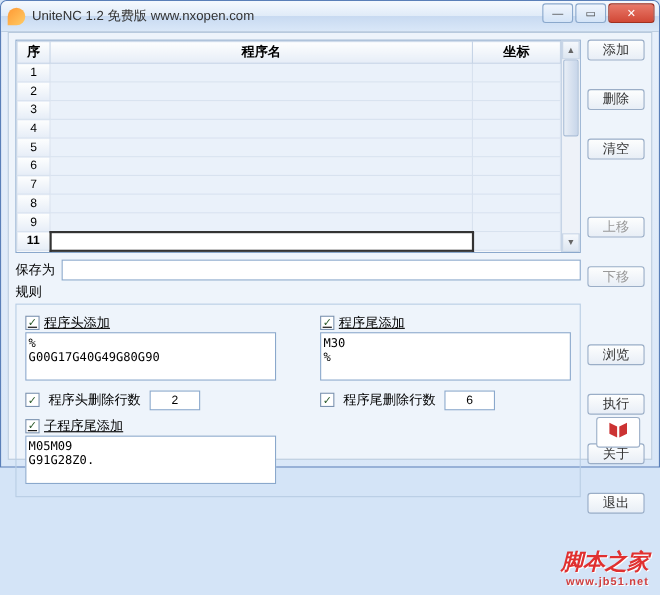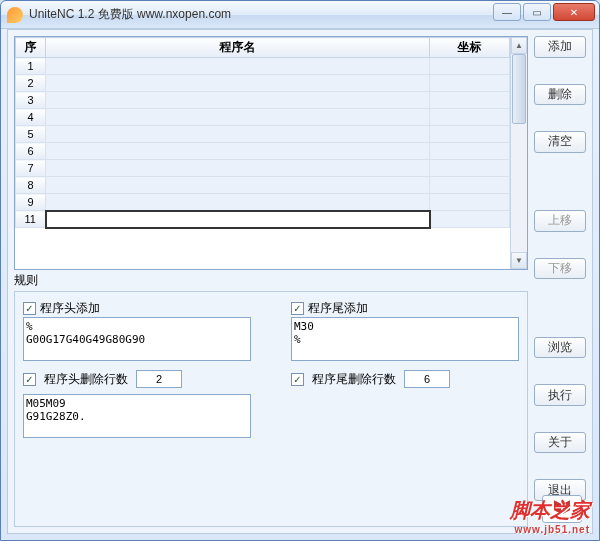--- a/index.html
+++ b/index.html
@@ -7,21 +7,21 @@
   font-family: "Microsoft YaHei", "SimSun", Arial, sans-serif;
   font-size: 12px;
   background: #d4e4f7;
   width: 600px;
   height: 541px;
   overflow: hidden;
   position: relative;
 }
 .window {
   width: 600px;
-  height: 541px;
+  height: 425px;
   background: linear-gradient(to bottom, #e8f0fb 0%, #d9e7f8 100%);
   border: 1px solid #5a7fb8;
   border-radius: 6px 6px 0 0;
   position: relative;
 }
 .titlebar {
   height: 28px;
   background: linear-gradient(to bottom, #f5f9fe 0%, #e0ebf8 50%, #c8daf1 51%, #d9e7f8 100%);
   border-radius: 6px 6px 0 0;
   display: flex;
@@ -92,21 +92,21 @@
   height: 17px;
   background: #eaf1fa;
 }
 td.rowhead {
   background: linear-gradient(to bottom, #fdfefe, #e6edf7);
   text-align: center; font-size: 11px; width: 30px;
 }
 tr.selected td.cell-name {
   border: 2px solid #333; background: #fff;
 }
-tr.selected td.rowhead { font-weight: normal; }
+tr.selected td.rowhead { font-weight: bold; }
 .vscroll {
   width: 17px; background: #e9eef5;
   border-left: 1px solid #c6d4e6;
   display: flex; flex-direction: column;
 }
 .sc-btn {
   height: 17px; background: linear-gradient(to bottom,#f5f8fc,#dde6f1);
   border: 1px solid #c6d4e6; font-size: 8px;
   display: flex; align-items: center; justify-content: center; color: #666;
 }
@@ -125,21 +125,21 @@
 }
 .rules-label { margin-top: 2px; }
 .rules-box {
   border: 1px solid #b8cde4; margin-top: 2px; padding: 8px;
   flex: 1;
 }
 .rules-grid {
   display: grid; grid-template-columns: 1fr 1fr;
   column-gap: 40px; row-gap: 6px;
 }
-.chk-row { display: flex; align-items: center; gap: 4px; }
+.chk-row { display: flex; align-items: center; gap: 4px; text-decoration: underline; }
 .chk {
   width: 13px; height: 13px; border: 1px solid #7a92b0;
   background: #fff; display: flex; align-items: center; justify-content: center;
   font-size: 10px; color: #2a5a2a;
 }
 .chk::after { content: "✓"; }
 textarea.rule-ta {
   width: 100%; height: 44px; resize: none;
   border: 1px solid #8aa8cc; background: #fff;
   font-family: Consolas, monospace; font-size: 11px;
@@ -259,20 +259,24 @@
           </div>
           <div class="vscroll">
             <div class="sc-btn">▲</div>
             <div class="sc-track">
               <div class="sc-thumb"></div>
             </div>
             <div class="sc-btn">▼</div>
           </div>
         </div>
 
+        <div class="save-row">
+          <span>保存为</span>
+          <input type="text" value="" style="">
+        </div>
         <div class="rules-label">规则</div>
 
         <div class="rules-box">
           <div class="rules-grid">
             <div>
               <div class="chk-row">
                 <span class="chk"></span>
                 <span>程序头添加</span>
               </div>
               <textarea class="rule-ta" style="">%
@@ -292,20 +296,24 @@
               <span>程序头删除行数</span>
               <input type="text" value="2" style="">
             </div>
             <div class="num-row">
               <span class="chk"></span>
               <span>程序尾删除行数</span>
               <input type="text" value="6" style="">
             </div>
 
             <div>
+              <div class="chk-row">
+                <span class="chk"></span>
+                <span>子程序尾添加</span>
+              </div>
               <textarea class="rule-ta" style="">M05M09
 G91G28Z0.</textarea>
             </div>
           </div>
         </div>
 
       </div>
 
       <div class="right-col">
         <button class="btn">添加</button>

